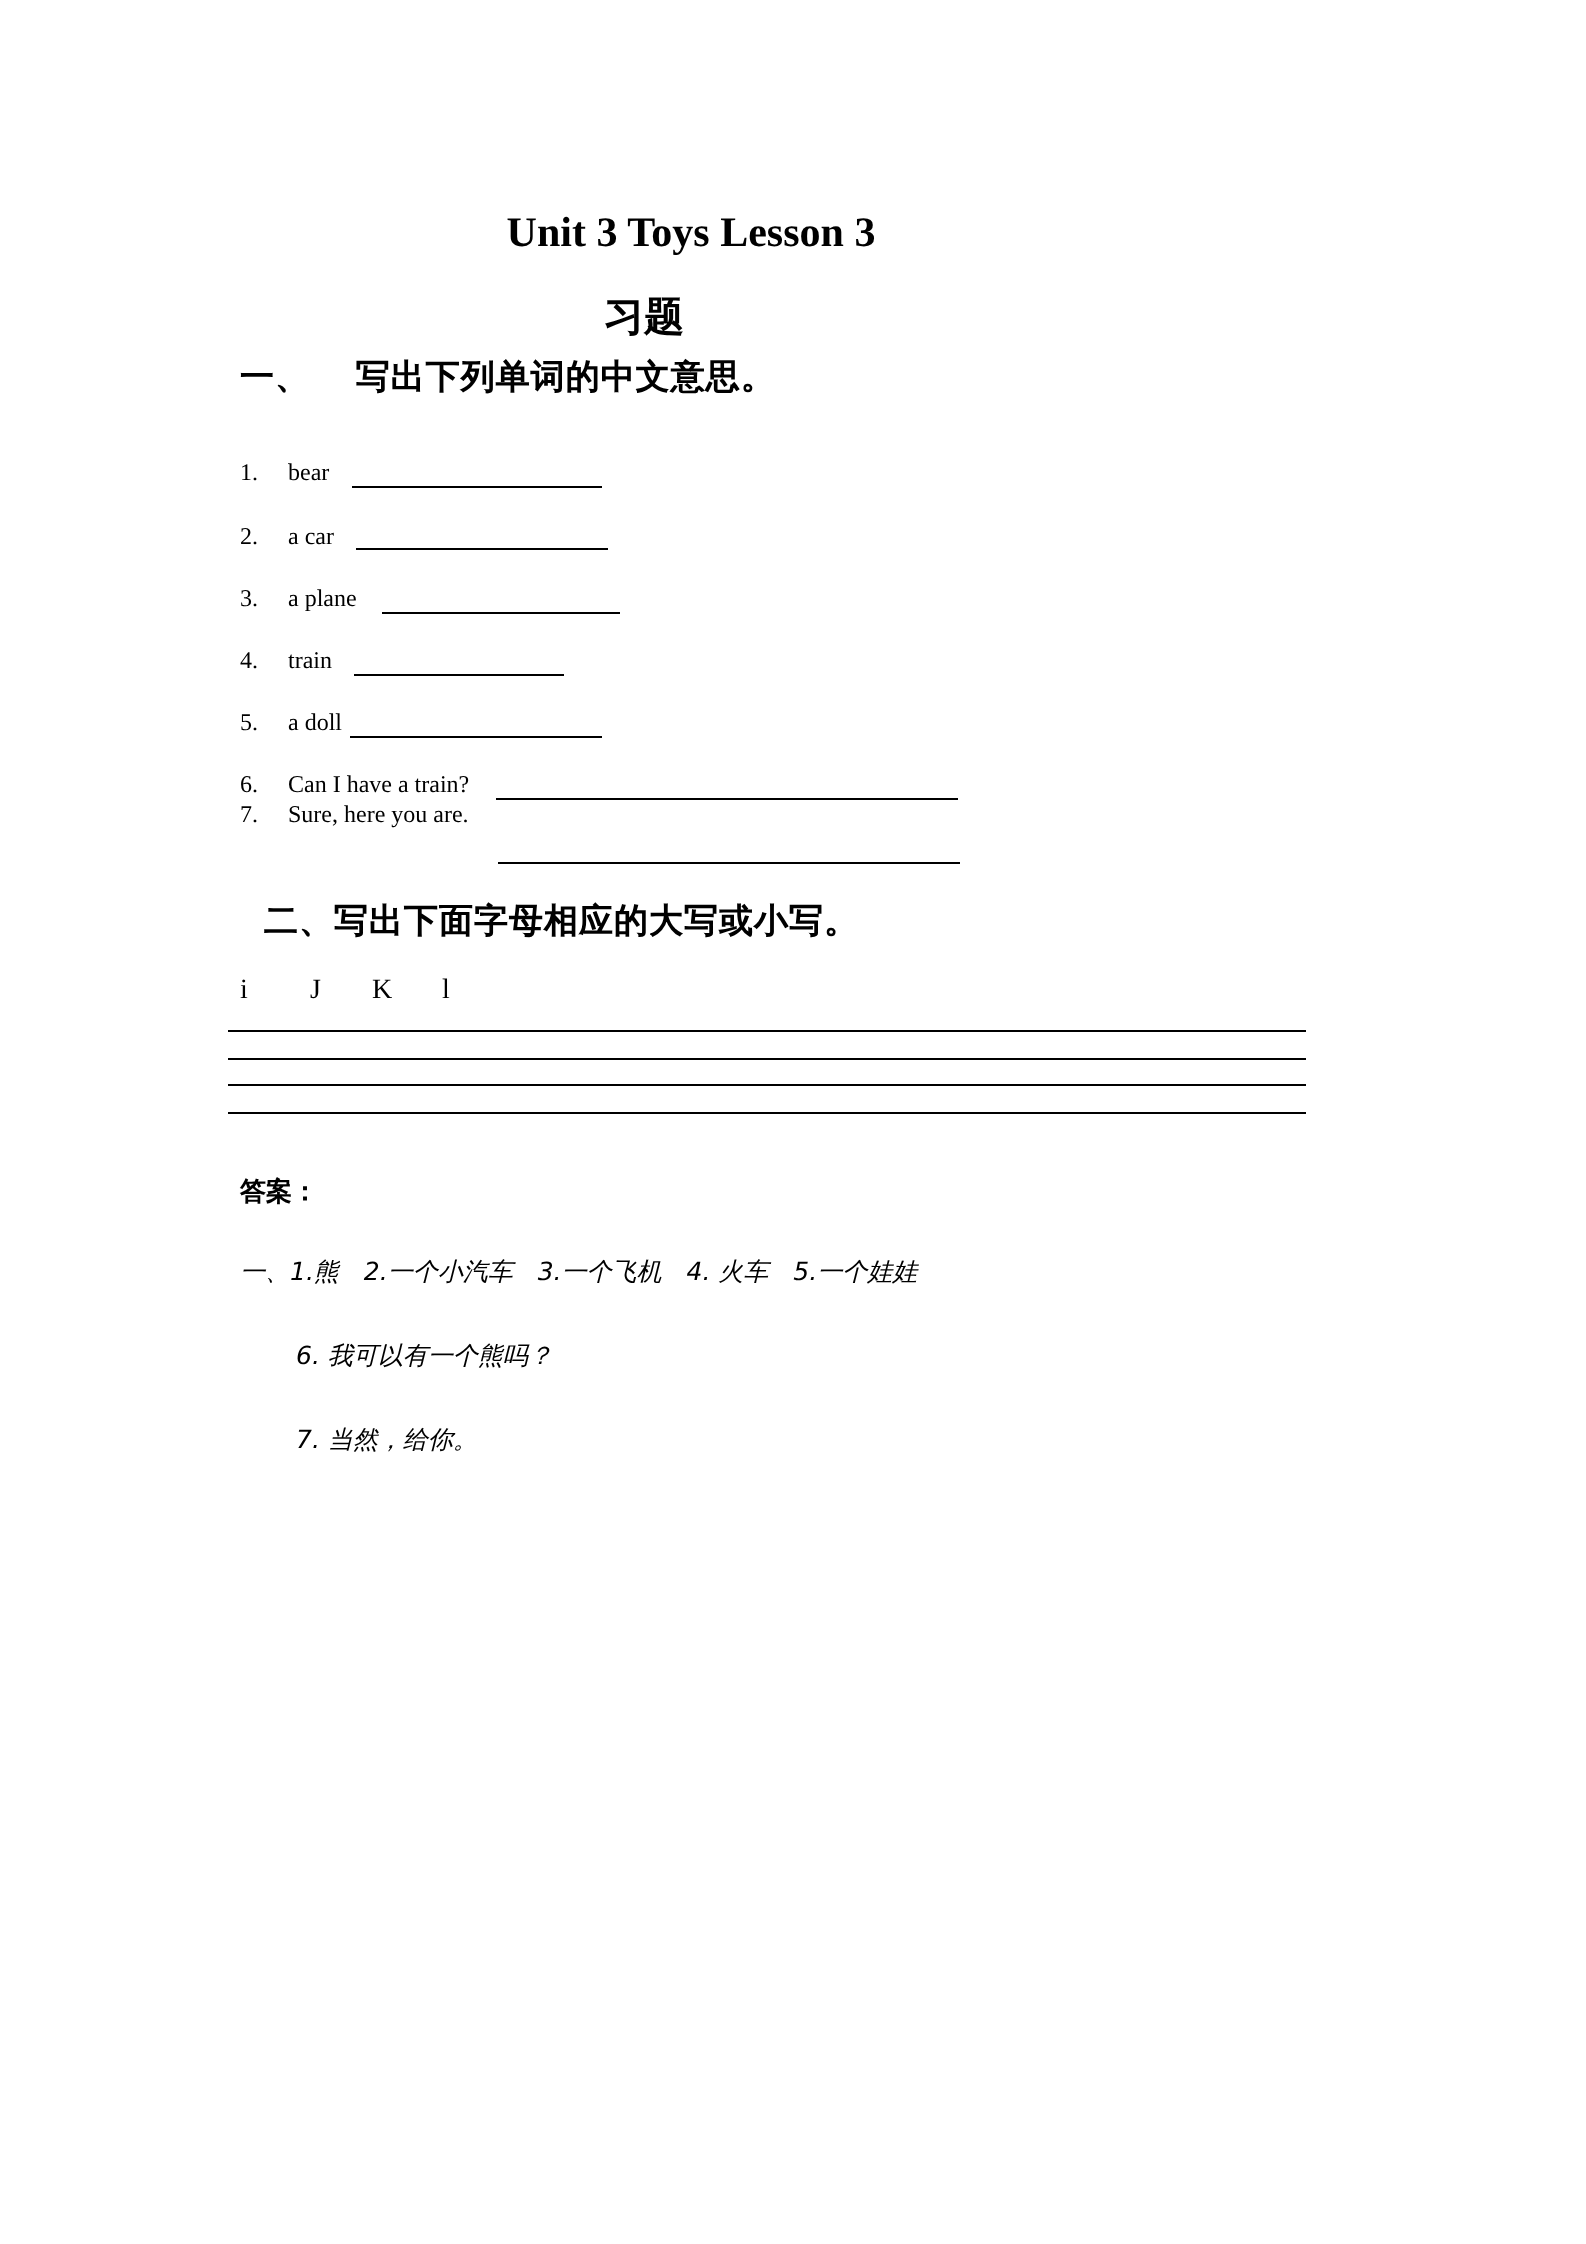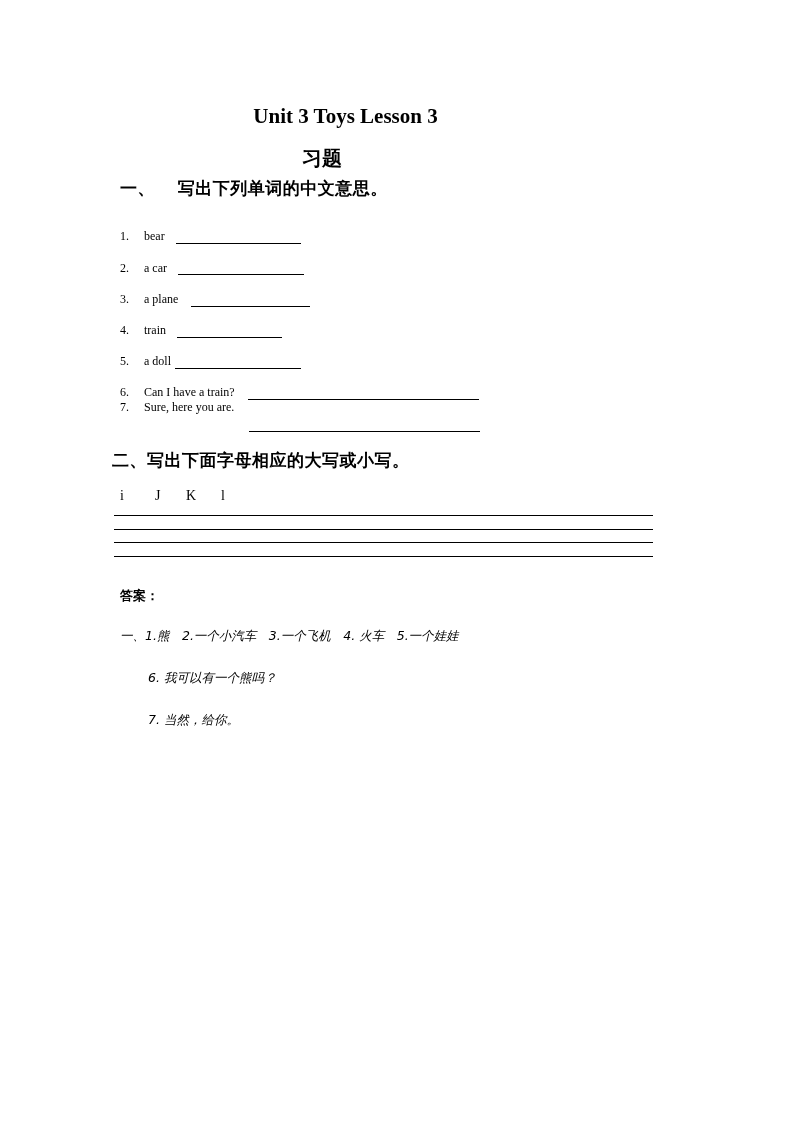--- a/index.html
+++ b/index.html
@@ -59,21 +59,21 @@
   <div class="abs item serif" style="top:385px;">
     <span class="num">6.</span><span>Can I have a train?</span>
   </div>
   <div class="blank" style="left:248px; width:231px; top:399px;"></div>
 
   <div class="abs item serif" style="top:400px;">
     <span class="num">7.</span><span>Sure, here you are.</span>
   </div>
   <div class="blank" style="left:249px; width:231px; top:431px;"></div>
 
-  <div class="abs section-heading sans" style="left:112px; top:449px;text-align:center;">二、写出下面字母相应的大写或小写。</div>
+  <div class="abs section-heading sans" style="left:132px; top:449px;text-align:center;">二、写出下面字母相应的大写或小写。</div>
 
   <div class="abs letters serif" style="left:120px;">i</div>
   <div class="abs letters serif" style="left:155px;">J</div>
   <div class="abs letters serif" style="left:186px;">K</div>
   <div class="abs letters serif" style="left:221px;">l</div>
 
   <div class="rule" style="top:515px;"></div>
   <div class="rule" style="top:529px;"></div>
   <div class="rule" style="top:542px;"></div>
   <div class="rule" style="top:556px;"></div>

